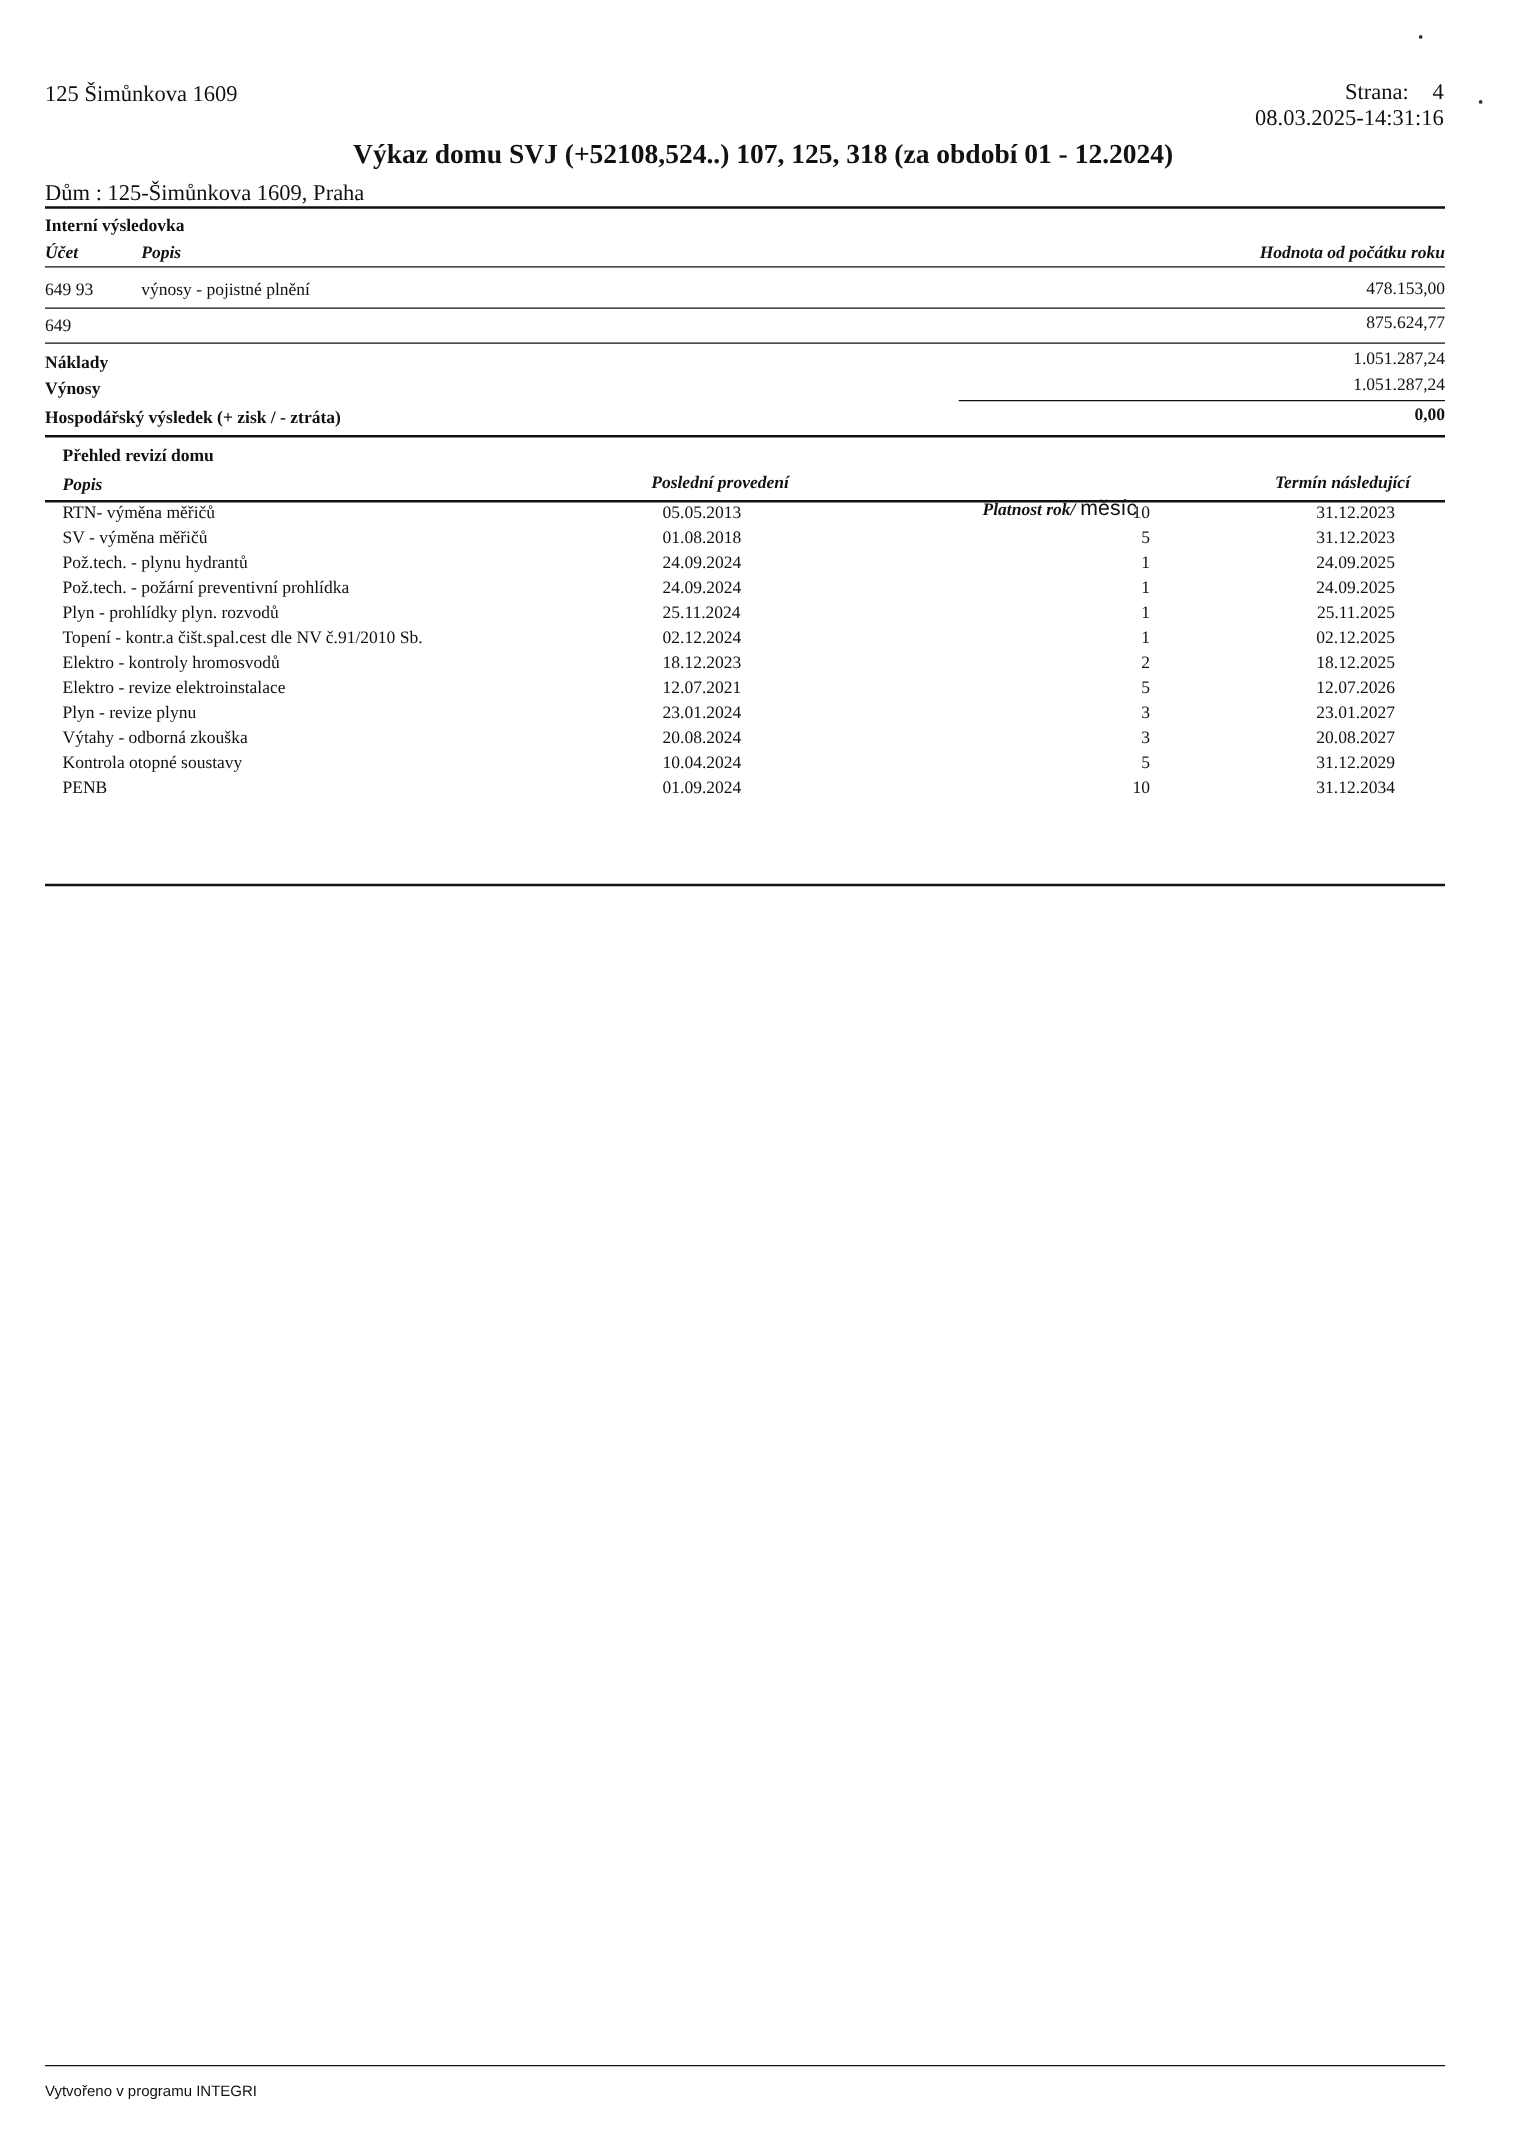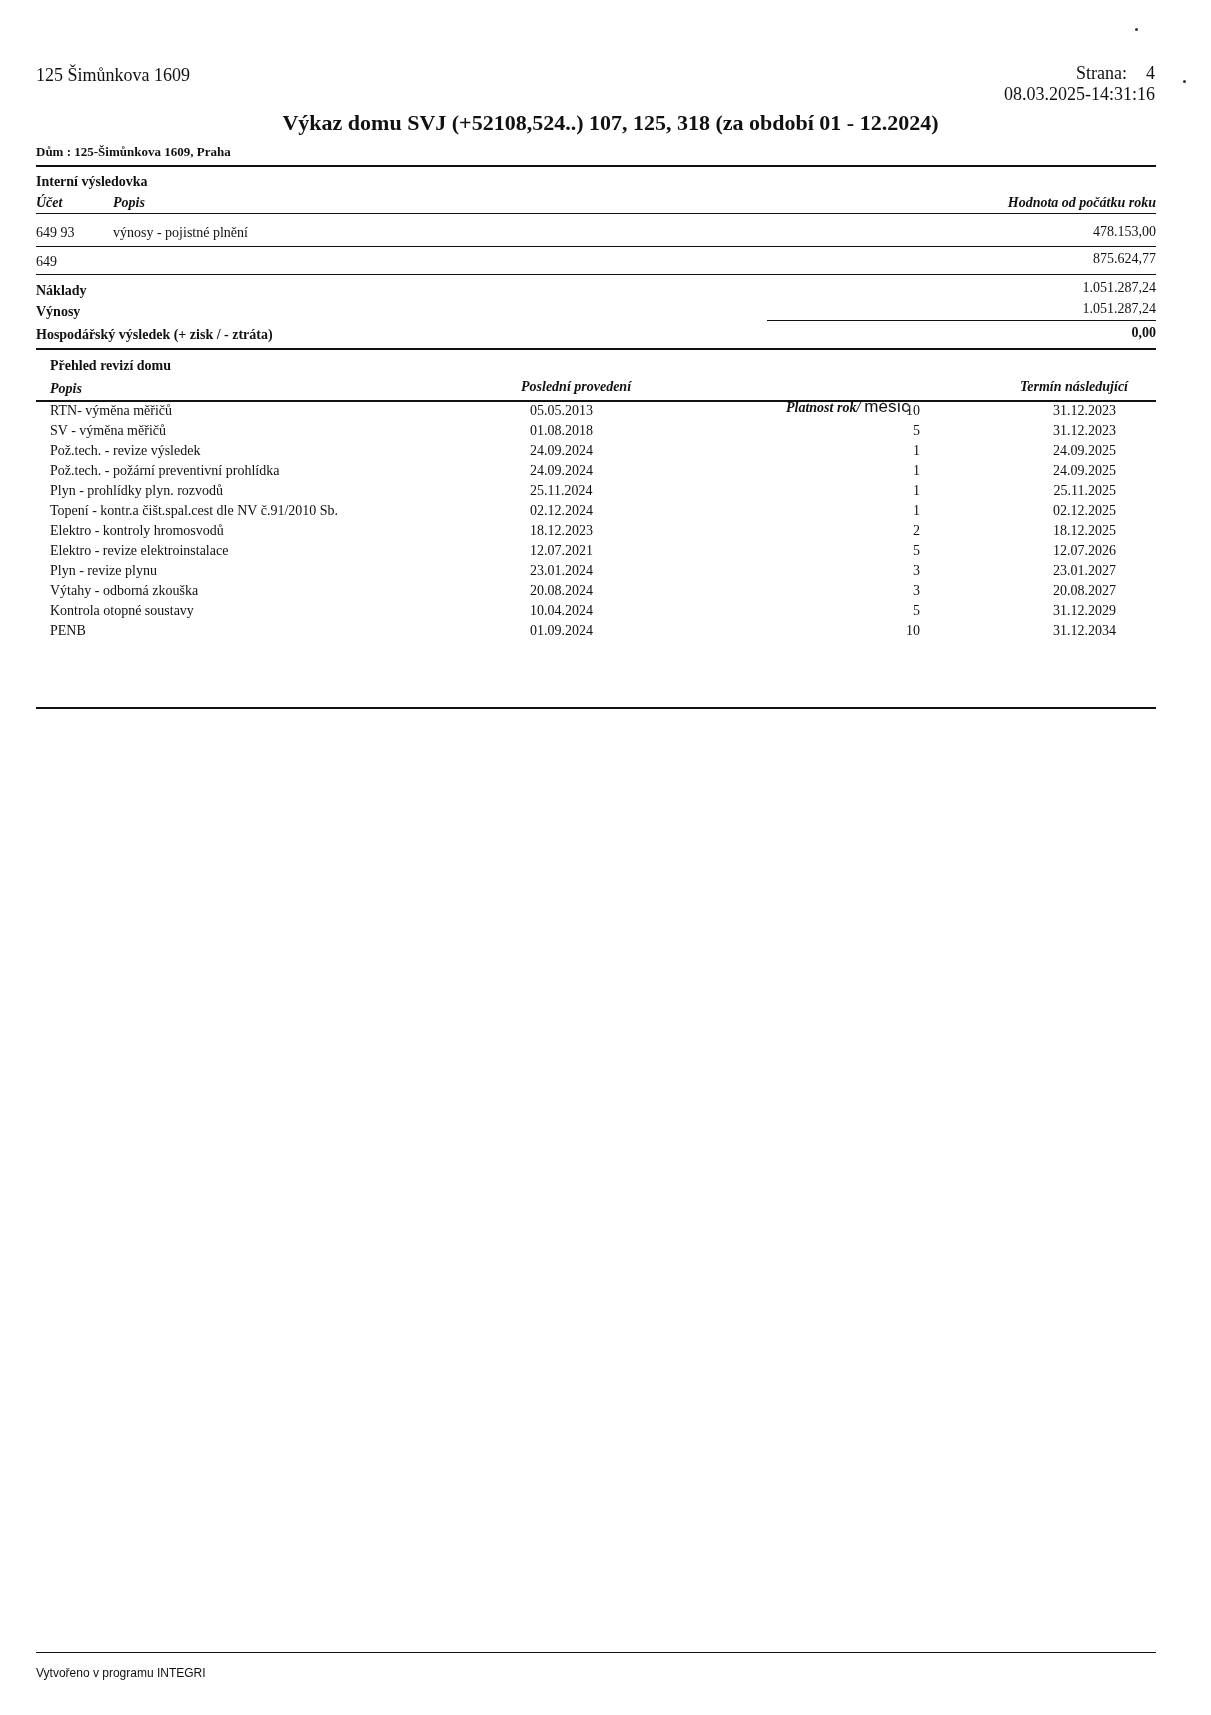--- a/index.html
+++ b/index.html
@@ -4,21 +4,21 @@
 <style>
   html, body { margin: 0; padding: 0; background: #ffffff; }
   body { width: 1211px; height: 1715px; position: relative; overflow: hidden;
          font-family: "Liberation Serif", "DejaVu Serif", serif; color: #111; }
   .abs { position: absolute; }
   .house-top { left: 36px; top: 65px; font-size: 18px; }
   .page-info { right: 56px; top: 63px; font-size: 18px; text-align: right; line-height: 21px; }
   .page-info .pg { display: inline-block; min-width: 28px; text-align: right; }
   .title { left: 0; width: 1211px; top: 110px; text-align: center; font-size: 22px; font-weight: bold; }
   .title span { position: relative; left: 5px; }
-  .house-line { left: 36px; top: 144px; font-size: 13px; font-weight: bold; }
+  .house-line { left: 36px; top: 144px; font-size: 18px; font-weight: normal; }
   .hr { position: absolute; left: 36px; width: 1120px; height: 0; border-top: 2px solid #111; }
   .hr.thin { border-top-width: 1.5px; }
   .sect { font-size: 14px; font-weight: bold; }
   .hdr-i { font-size: 14px; font-weight: bold; font-style: italic; }
   .cell { font-size: 14px; }
   .num { text-align: right; }
   table.rev { position: absolute; left: 36px; top: 401px; width: 1120px; border-collapse: collapse; font-size: 14px; }
   table.rev td { padding: 0; height: 20px; line-height: 20px; vertical-align: middle; }
   table.rev td.c1 { width: 480px; padding-left: 14px; }
   table.rev td.c2 { width: 270px; padding-left: 0; }
@@ -81,21 +81,21 @@
         <td class="c3">10</td>
         <td class="c4">31.12.2023</td>
       </tr>
     <tr>
         <td class="c1">SV - výměna měřičů</td>
         <td class="c2">01.08.2018</td>
         <td class="c3">5</td>
         <td class="c4">31.12.2023</td>
       </tr>
     <tr>
-        <td class="c1">Pož.tech. - revize výsledek</td>
+        <td class="c1">Pož.tech. - plynu hydrantů</td>
         <td class="c2">24.09.2024</td>
         <td class="c3">1</td>
         <td class="c4">24.09.2025</td>
       </tr>
     <tr>
         <td class="c1">Pož.tech. - požární preventivní prohlídka</td>
         <td class="c2">24.09.2024</td>
         <td class="c3">1</td>
         <td class="c4">24.09.2025</td>
       </tr>

